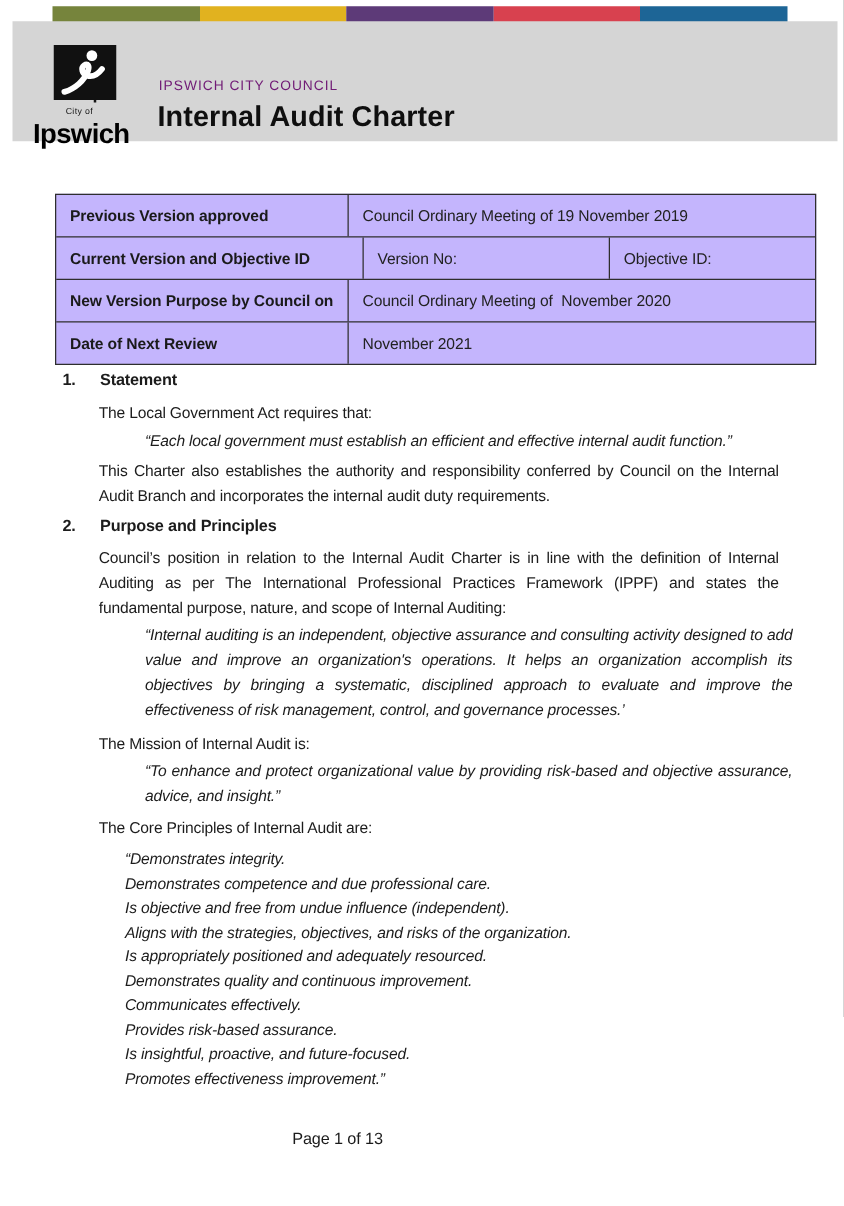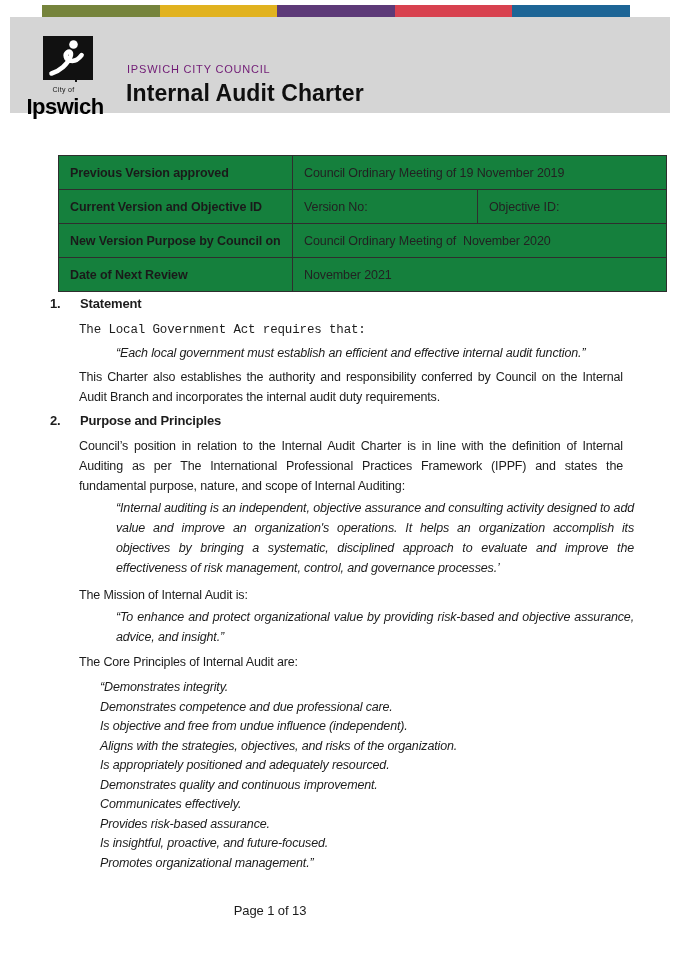--- a/index.html
+++ b/index.html
@@ -44,27 +44,27 @@
   .org-name{
     position:absolute;left:127px;top:63px;
     font-size:11px;letter-spacing:.8px;color:#701a75;
   }
   .doc-title{
     position:absolute;left:126px;top:80px;
     font-size:23px;font-weight:700;color:#0f0f0f;letter-spacing:.1px;
   }
   
   .vtable{
-    position:absolute;left:58px;top:155px;width:607px;
-    border:1px solid #2e2e2e;background:#15803d;
+    position:absolute;left:44px;top:155px;width:607px;
+    border:1px solid #2e2e2e;background:#c4b5fd;
     font-size:12.5px;letter-spacing:-0.1px;
   }
   .vrow{display:grid;grid-template-columns:233px 1fr;height:33px;border-top:1px solid #2e2e2e;}
   .vrow:first-child{border-top:none;}
-  .vrow.three{grid-template-columns:233px 185px 1fr;}
+  .vrow.three{grid-template-columns:233px 185px 1fr;gap:12px;}
   .vcell{display:flex;align-items:center;padding-left:11px;border-left:1px solid #2e2e2e;overflow:hidden;}
   .vcell:first-child{border-left:none;}
   .vlabel{font-weight:700;color:#1a1a1a;}
   .vvalue{white-space:pre-wrap;color:#222;}
   
   .blk{position:absolute;font-size:12.5px;line-height:20px;letter-spacing:-0.15px;color:#1c1c1c;}
   .sec-head{display:grid;grid-template-columns:30px auto;font-weight:700;font-size:13px;line-height:18px;}
   .para{width:544px;left:79px;text-align:justify;}
   .quote{width:518px;left:116px;font-style:italic;text-align:justify;}
   .plist{width:518px;left:100px;font-style:italic;line-height:19.5px;}
@@ -119,21 +119,21 @@
     <div class="vrow">
       <div class="vcell vlabel">Date of Next Review</div>
       <div class="vcell vvalue">November 2021</div>
     </div>
   </div>
 
   <div class="blk sec-head" style="left:50px;top:295px;width:573px;">
     <span>1.</span>
     <span>Statement</span>
   </div>
-  <div class="blk para" style="top:320px;font-family:Liberation Mono, monospace;">The Local Government Act requires that:</div>
+  <div class="blk para" style="top:320px;">The Local Government Act requires that:</div>
   <div class="blk quote" style="top:343px;">“Each local government must establish an efficient and effective internal audit function.”</div>
   <div class="blk para" style="top:367px;">This Charter also establishes the authority and responsibility conferred by Council on the Internal Audit Branch and incorporates the internal audit duty requirements.</div>
 
   <div class="blk sec-head" style="left:50px;top:412px;width:573px;">
     <span>2.</span>
     <span>Purpose and Principles</span>
   </div>
   <div class="blk para" style="top:436px;">Council’s position in relation to the Internal Audit Charter is in line with the definition of Internal Auditing as per The International Professional Practices Framework (IPPF) and states the fundamental purpose, nature, and scope of Internal Auditing:</div>
   <div class="blk quote" style="top:498px;">“Internal auditing is an independent, objective assurance and consulting activity designed to add value and improve an organization's operations. It helps an organization accomplish its objectives by bringing a systematic, disciplined approach to evaluate and improve the effectiveness of risk management, control, and governance processes.’</div>
   <div class="blk para" style="top:585px;">The Mission of Internal Audit is:</div>
@@ -143,18 +143,18 @@
   <div class="blk plist" style="top:678px;">
     <div>“Demonstrates integrity.</div>
     <div>Demonstrates competence and due professional care.</div>
     <div>Is objective and free from undue influence (independent).</div>
     <div>Aligns with the strategies, objectives, and risks of the organization.</div>
     <div>Is appropriately positioned and adequately resourced.</div>
     <div>Demonstrates quality and continuous improvement.</div>
     <div>Communicates effectively.</div>
     <div>Provides risk-based assurance.</div>
     <div>Is insightful, proactive, and future-focused.</div>
-    <div>Promotes organizational management.”</div>
+    <div>Promotes effectiveness improvement.”</div>
   </div>
 
   <div class="footer">Page 1 of 13</div>
 
 </div>
 
 </body></html>

